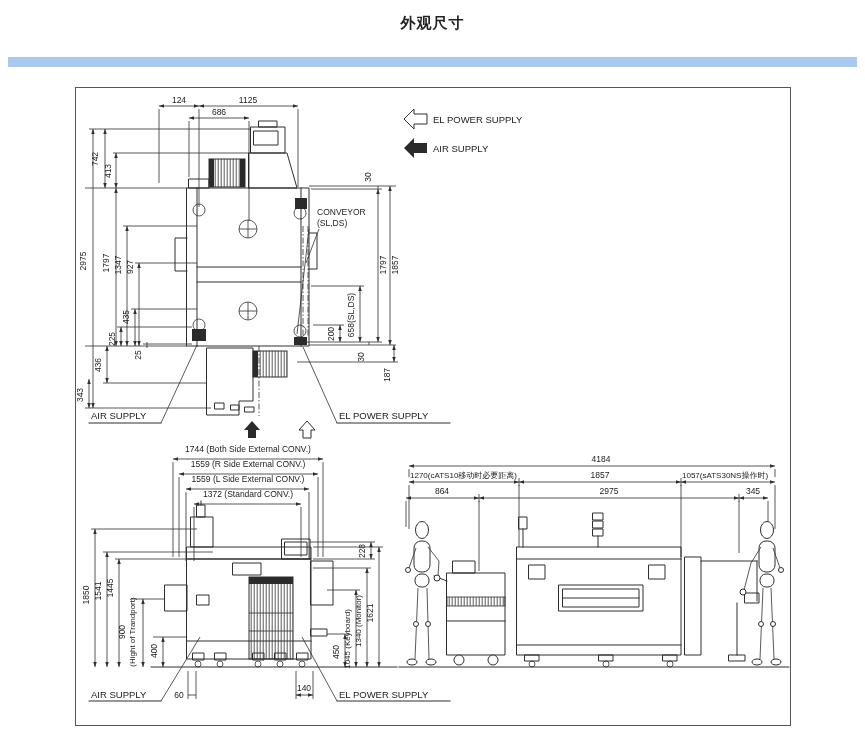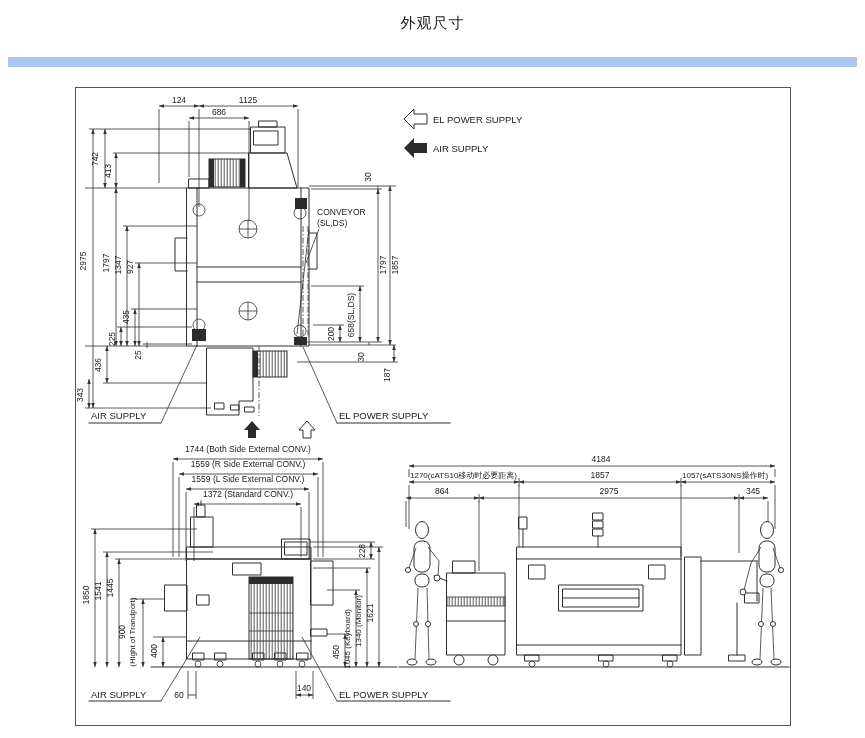--- a/index.html
+++ b/index.html
@@ -1,18 +1,18 @@
 <!DOCTYPE html>
 <html><head>
 <meta charset="utf-8">
 <style>
   html,body{margin:0;padding:0;background:#fff;}
   body{width:865px;height:738px;position:relative;font-family:"Liberation Sans",sans-serif;}
   .page-title{position:absolute;left:0;top:14px;width:100%;text-align:center;
-    font-size:15px;color:#222;letter-spacing:1px;}
+    font-size:15px;color:#222;letter-spacing:1px;font-weight:bold;}
   .accent-bar{position:absolute;left:8px;top:57px;width:849px;height:10px;}
   .draw-box{position:absolute;left:75px;top:87px;width:714px;height:637px;
     border:1px solid #555;background:#fff;box-sizing:content-box;}
   svg text{font-family:"Liberation Sans",sans-serif;fill:#1a1a1a;}
   svg text.d{font-size:8.5px;}
   svg text.d8{font-size:8px;}
   svg text.s{font-size:9.5px;}
   svg .ml{stroke:#2e2e2e;stroke-width:1;fill:none;stroke-linecap:square;}
   svg .mlt{stroke:#2e2e2e;stroke-width:0.8;fill:none;}
   svg .dl{stroke:#2e2e2e;stroke-width:0.8;fill:none;}

